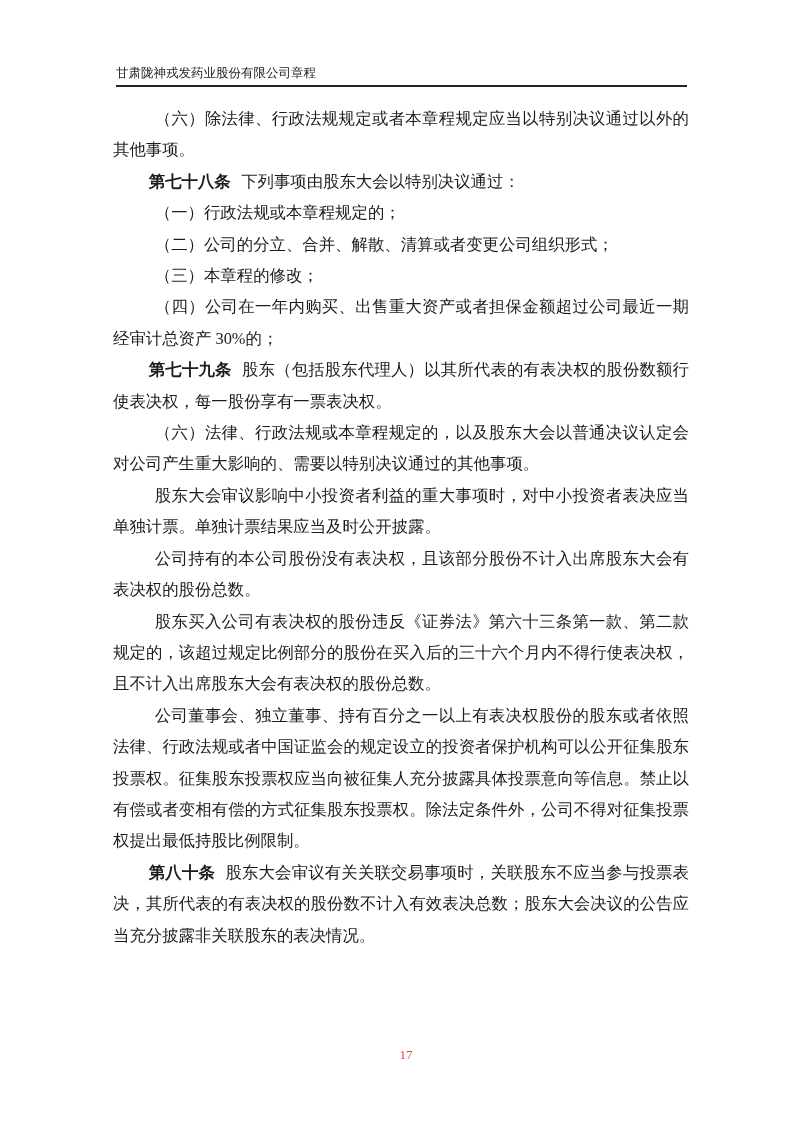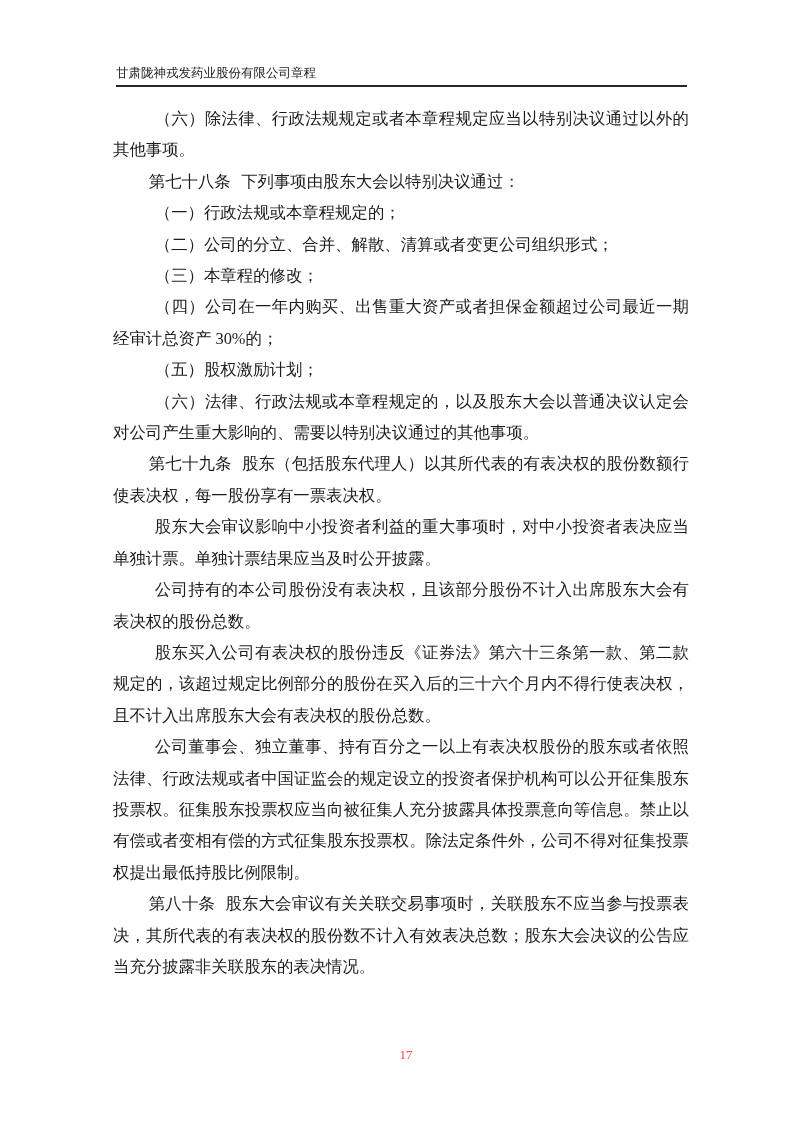--- a/index.html
+++ b/index.html
@@ -12,21 +12,21 @@
   }
   .header { position:absolute; top:54px; left:104px; right:107px; }
   .header-title { display:block; font-size:12.5px; line-height:15px; color:#222; }
   .header-rule { margin-top:4px; border-bottom:2px solid #262626; height:0; }
   .doc-body {
     position:absolute; top:94px; left:104px; right:108px;
     font-size:16.4px; line-height:31.4px; text-align:justify;
     text-justify:inter-ideograph;
   }
   .para { text-indent:2em; margin:0; }
-  .p-label { font-weight:normal; }
+  .p-label { font-weight:bold; }
   .p-label:not(:empty) { margin-right:0.45em; }
   .footer {
     position:absolute; top:1038px; left:0; width:100%;
     text-align:center; font-size:13px; color:#ef4444;
   }
 </style>
 </head>
 <body>
 
 <div class="page">
@@ -36,23 +36,22 @@
     <div class="header-rule"></div>
   </div>
 
   <div class="doc-body">
     <p class="para"><span class="p-label"></span><span>（六）除法律、行政法规规定或者本章程规定应当以特别决议通过以外的其他事项。</span></p>
     <p class="para"><span class="p-label">第七十八条</span><span>下列事项由股东大会以特别决议通过：</span></p>
     <p class="para"><span class="p-label"></span><span>（一）行政法规或本章程规定的；</span></p>
     <p class="para"><span class="p-label"></span><span>（二）公司的分立、合并、解散、清算或者变更公司组织形式；</span></p>
     <p class="para"><span class="p-label"></span><span>（三）本章程的修改；</span></p>
     <p class="para"><span class="p-label"></span><span>（四）公司在一年内购买、出售重大资产或者担保金额超过公司最近一期经审计总资产 30%的；</span></p>
-    <p class="para"><span class="p-label"></span><span>（五）股权激励计划；</span></p>
+    <p class="para"><span class="p-label">第七十九条</span><span>股东（包括股东代理人）以其所代表的有表决权的股份数额行使表决权，每一股份享有一票表决权。</span></p>
     <p class="para"><span class="p-label"></span><span>（六）法律、行政法规或本章程规定的，以及股东大会以普通决议认定会对公司产生重大影响的、需要以特别决议通过的其他事项。</span></p>
-    <p class="para"><span class="p-label">第七十九条</span><span>股东（包括股东代理人）以其所代表的有表决权的股份数额行使表决权，每一股份享有一票表决权。</span></p>
     <p class="para"><span class="p-label"></span><span>股东大会审议影响中小投资者利益的重大事项时，对中小投资者表决应当单独计票。单独计票结果应当及时公开披露。</span></p>
     <p class="para"><span class="p-label"></span><span>公司持有的本公司股份没有表决权，且该部分股份不计入出席股东大会有表决权的股份总数。</span></p>
     <p class="para"><span class="p-label"></span><span>股东买入公司有表决权的股份违反《证券法》第六十三条第一款、第二款规定的，该超过规定比例部分的股份在买入后的三十六个月内不得行使表决权，且不计入出席股东大会有表决权的股份总数。</span></p>
     <p class="para"><span class="p-label"></span><span>公司董事会、独立董事、持有百分之一以上有表决权股份的股东或者依照法律、行政法规或者中国证监会的规定设立的投资者保护机构可以公开征集股东投票权。征集股东投票权应当向被征集人充分披露具体投票意向等信息。禁止以有偿或者变相有偿的方式征集股东投票权。除法定条件外，公司不得对征集投票权提出最低持股比例限制。</span></p>
     <p class="para"><span class="p-label">第八十条</span><span>股东大会审议有关关联交易事项时，关联股东不应当参与投票表决，其所代表的有表决权的股份数不计入有效表决总数；股东大会决议的公告应当充分披露非关联股东的表决情况。</span></p>
   </div>
 
   <div class="footer">
     <span>17</span>
   </div>

